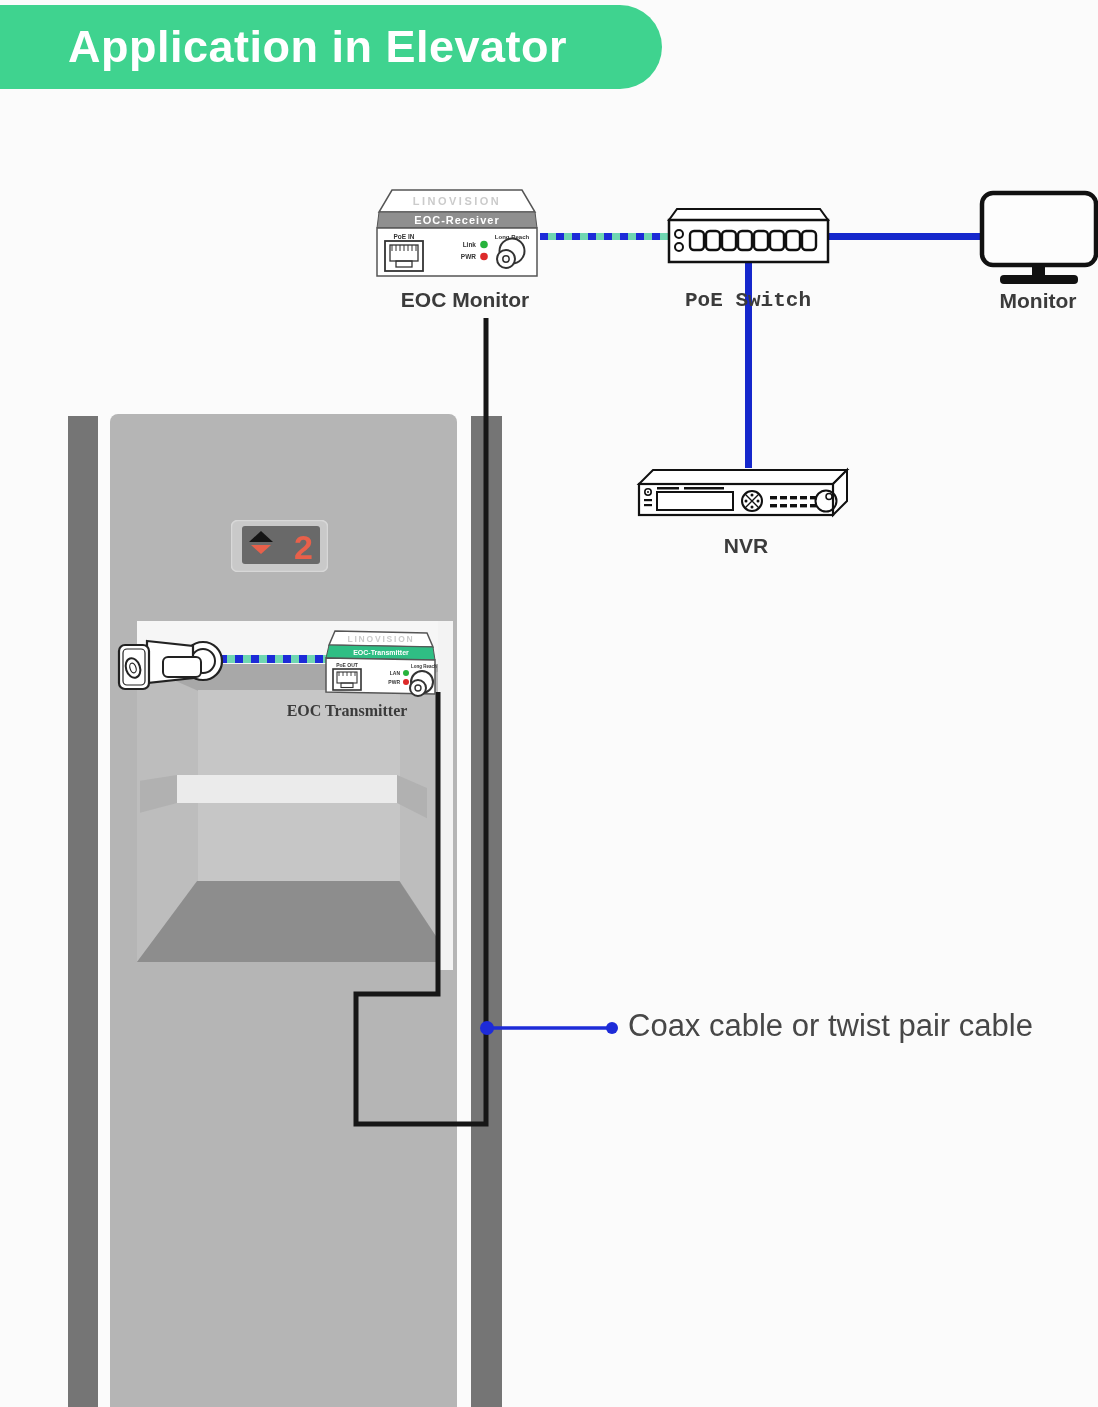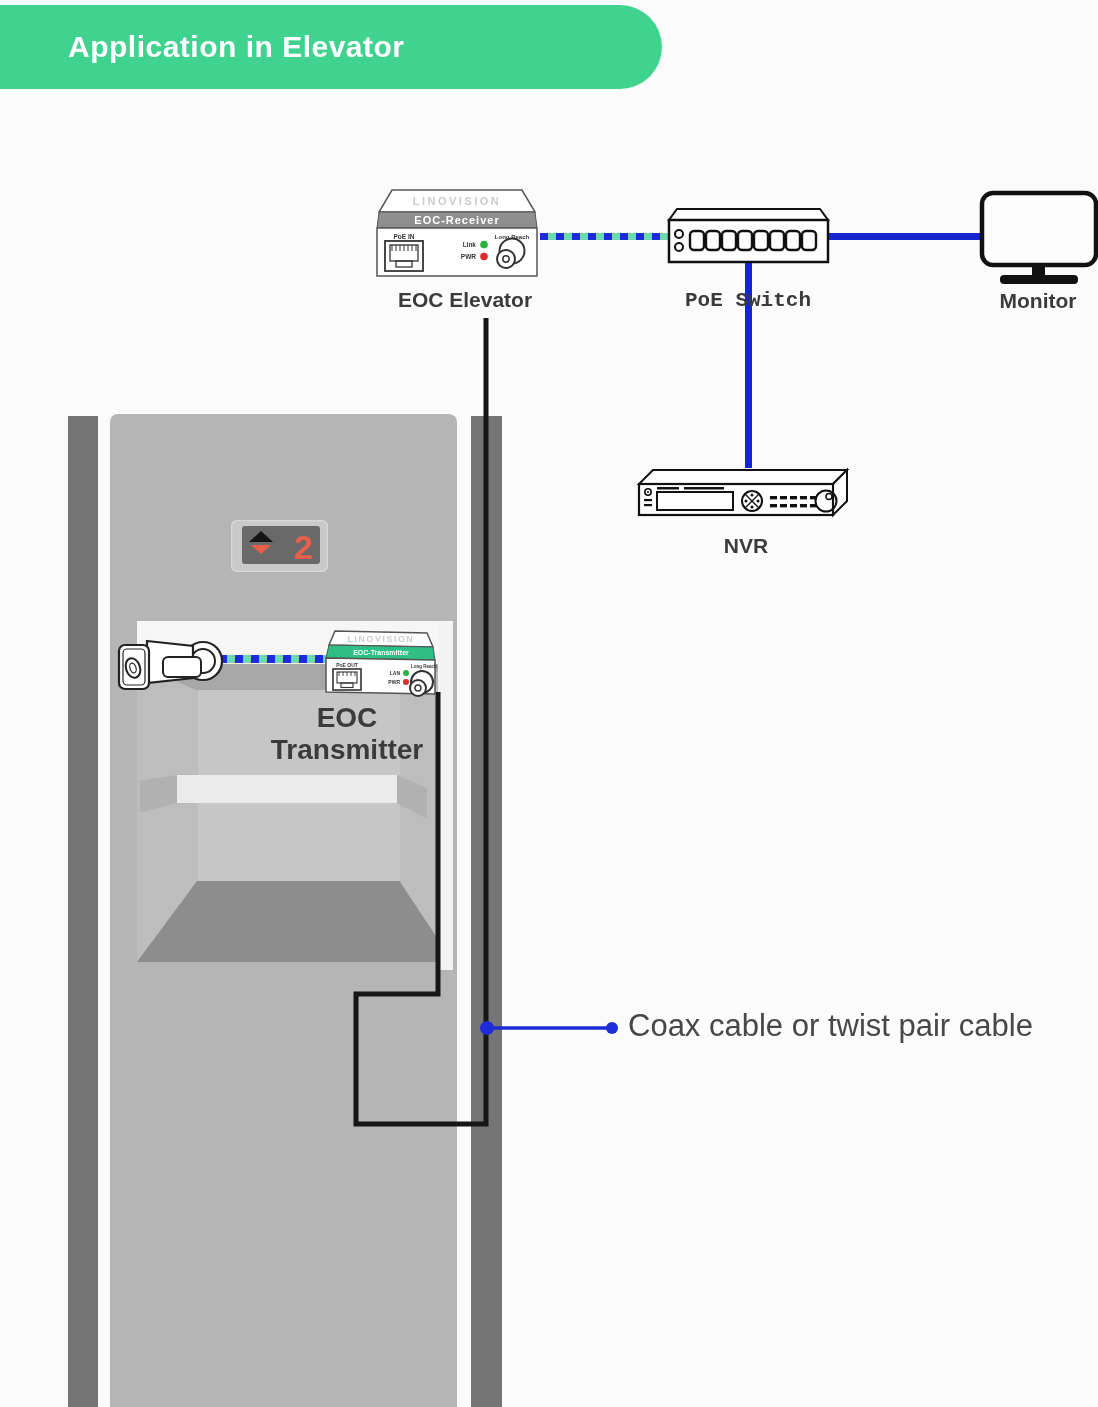--- a/index.html
+++ b/index.html
@@ -9,29 +9,29 @@
     font-family:"Liberation Sans",sans-serif;
   }
   .abs{position:absolute;}
   
   .banner{
     left:0;top:5px;width:662px;height:84px;
     background:#3fd38f;border-radius:0 44px 44px 0;
     display:flex;align-items:center;z-index:4;
   }
   .banner-text{
-    color:#ffffff;font-size:30px;font-weight:700;padding-left:68px;
+    color:#ffffff;font-size:45px;font-weight:700;padding-left:68px;
     letter-spacing:.5px;
   }
   
   .lbl{
     font-size:21px;font-weight:700;color:#3b3b3b;
     width:200px;text-align:center;z-index:6;
   }
-  .lbl-big{font-size:28px;}
+  .lbl-big{font-size:16px;font-family:Liberation Serif, serif;}
   
   .line-blue-h{height:7px;background:#1527cc;z-index:3;}
   .line-blue-v{width:7px;background:#1527cc;z-index:3;}
   .line-dashed{
     height:7px;z-index:6;
     background:repeating-linear-gradient(90deg,#1d2bd8 0 8px,#6fd7b2 8px 16px);
   }
   
   .bar{background:#757575;z-index:1;}
   .shaft{background:#b5b5b5;border-radius:8px 8px 0 0;z-index:1;}
@@ -108,21 +108,21 @@
   <circle cx="113" cy="58.5" r="3.8" fill="#27b33c"></circle>
   <text x="105" y="73" text-anchor="end" font-size="6.5" font-weight="700" fill="#333" font-family="Liberation Sans,sans-serif">PWR</text>
   <circle cx="113" cy="70.5" r="3.8" fill="#dd2a2a"></circle>
   <text x="141" y="53" text-anchor="middle" font-size="6" font-weight="700" fill="#333" font-family="Liberation Sans,sans-serif">Long Reach</text>
   <g>
     <circle cx="141" cy="65" r="12.5" fill="#fff" stroke="#333" stroke-width="2"></circle>
     <circle cx="135" cy="73" r="9" fill="#fff" stroke="#333" stroke-width="2"></circle>
     <circle cx="135" cy="73" r="3.2" fill="#fff" stroke="#333" stroke-width="1.5"></circle>
   </g>
 </svg>
-<div class="abs lbl" style="left:365px;top:288px;">EOC Elevator</div>
+<div class="abs lbl" style="left:365px;top:288px;">EOC Monitor</div>
 
 <svg class="abs dev" style="left:662px;top:203px;" width="172" height="62" viewBox="0 0 172 62">
   <polygon points="15,6 158,6 166,17 7,17" fill="#ffffff" stroke="#111" stroke-width="2"></polygon>
   <rect x="7" y="17" width="159" height="42" fill="#ffffff" stroke="#111" stroke-width="2.5"></rect>
   <circle cx="17" cy="31" r="4" fill="none" stroke="#111" stroke-width="2"></circle>
   <circle cx="17" cy="44" r="4" fill="none" stroke="#111" stroke-width="2"></circle>
   <g>
     <rect x="28" y="28" width="14" height="19" rx="4" fill="none" stroke="#111" stroke-width="2.4"></rect>
     <rect x="44" y="28" width="14" height="19" rx="4" fill="none" stroke="#111" stroke-width="2.4"></rect>
     <rect x="60" y="28" width="14" height="19" rx="4" fill="none" stroke="#111" stroke-width="2.4"></rect>

